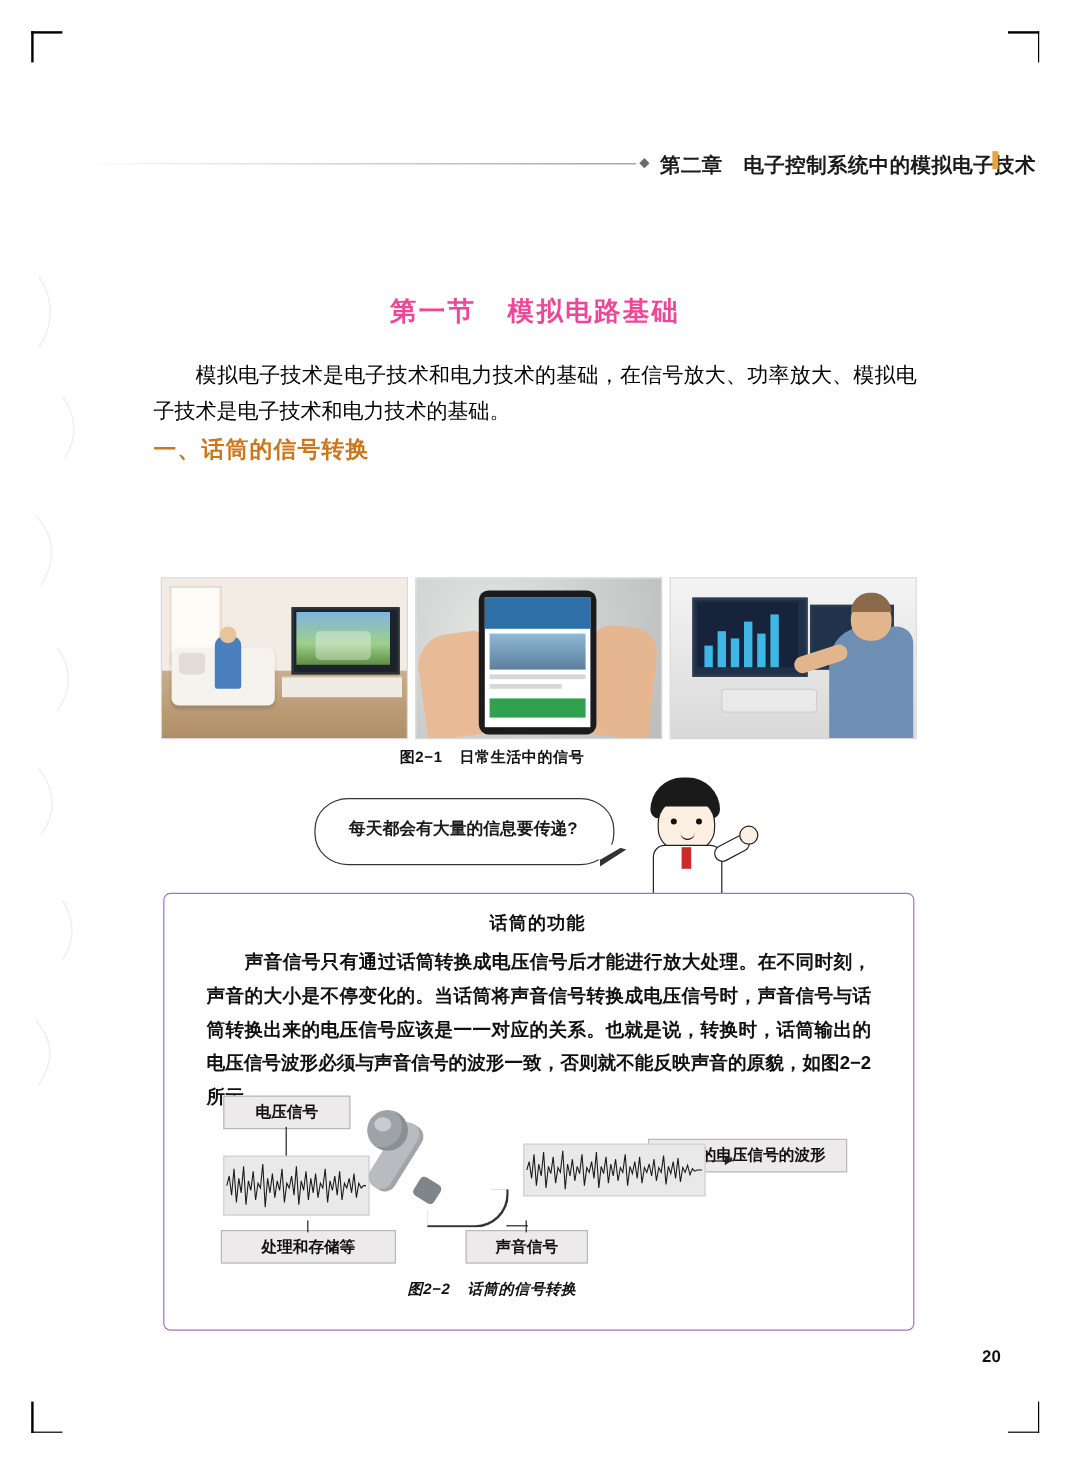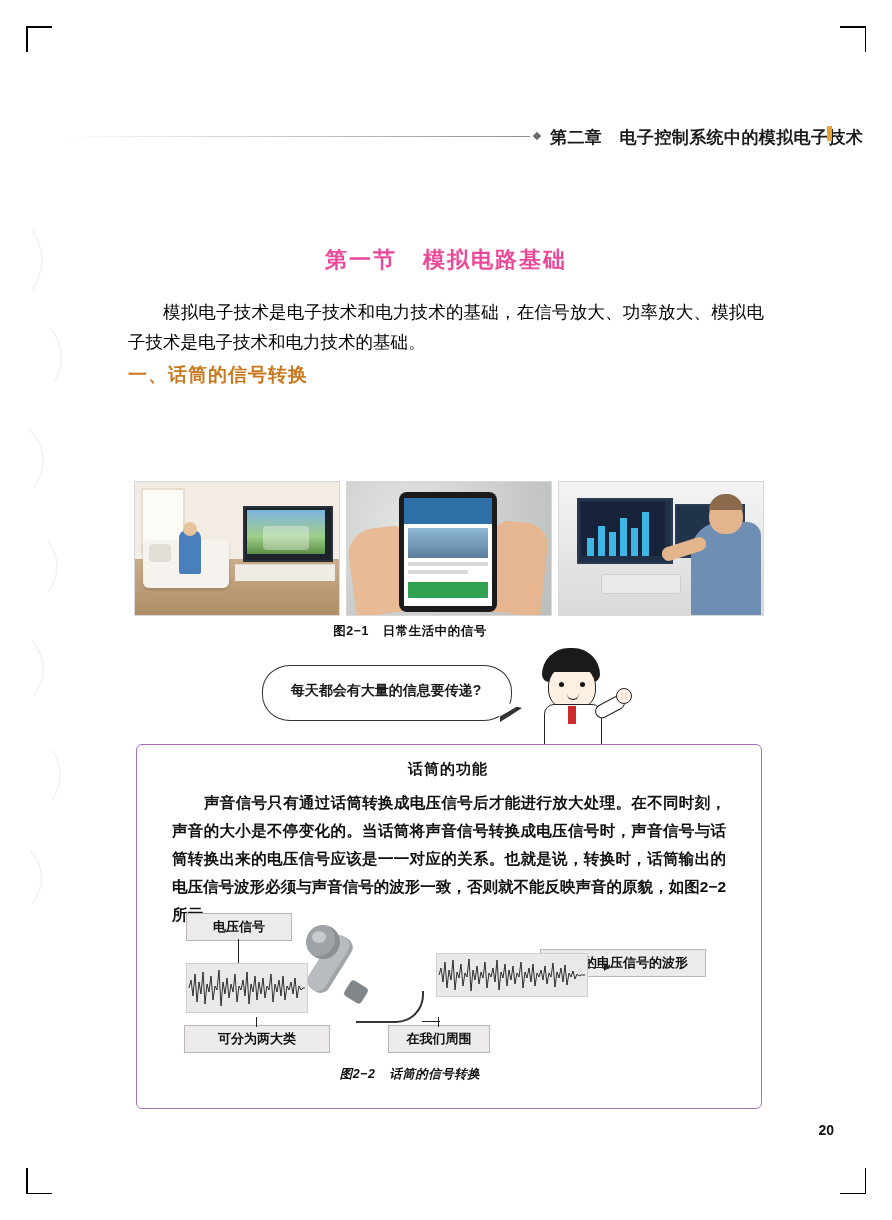--- a/index.html
+++ b/index.html
@@ -444,22 +444,22 @@
       <div class="hand"></div>
   </div>
 
   <div class="box"></div>
   <div class="box-title">话筒的功能</div>
   <div class="box-para">声音信号只有通过话筒转换成电压信号后才能进行放大处理。在不同时刻，声音的大小是不停变化的。当话筒将声音信号转换成电压信号时，声音信号与话筒转换出来的电压信号应该是一一对应的关系。也就是说，转换时，话筒输出的电压信号波形必须与声音信号的波形一致，否则就不能反映声音的原貌，如图2−2所示。</div>
 
   <div class="diagram">
 
     <div class="dlabel lbl-sound">电压信号</div>
-    <div class="dlabel lbl-wave">可分为两大类</div>
-    <div class="dlabel lbl-volt">在我们周围</div>
+    <div class="dlabel lbl-wave">处理和存储等</div>
+    <div class="dlabel lbl-volt">声音信号</div>
     <div class="dlabel lbl-out">输出的电压信号的波形</div>
 
     <div class="wave wave-left">
       <svg width="120" height="48" viewBox="0 0 120 48">
         <g stroke="#1a1a1a" stroke-width="0.9" fill="none">
           <path d="M2 24 L4 16 L6 32 L8 10 L10 38 L12 18 L14 30 L16 8 L18 40 L20 20 L22 28 L24 12 L26 36 L28 22 L30 26 L32 6 L34 42 L36 18 L38 30 L40 14 L42 34 L44 20 L46 28 L48 10 L50 38 L52 22 L54 26 L56 16 L58 32 L60 8 L62 40 L64 20 L66 28 L68 12 L70 36 L72 18 L74 30 L76 14 L78 34 L80 22 L82 26 L84 10 L86 38 L88 20 L90 28 L92 16 L94 32 L96 12 L98 36 L100 22 L102 26 L104 18 L106 30 L108 14 L110 34 L112 22 L114 26 L116 24 L118 24"></path>
         </g>
       </svg>
     </div>
 

